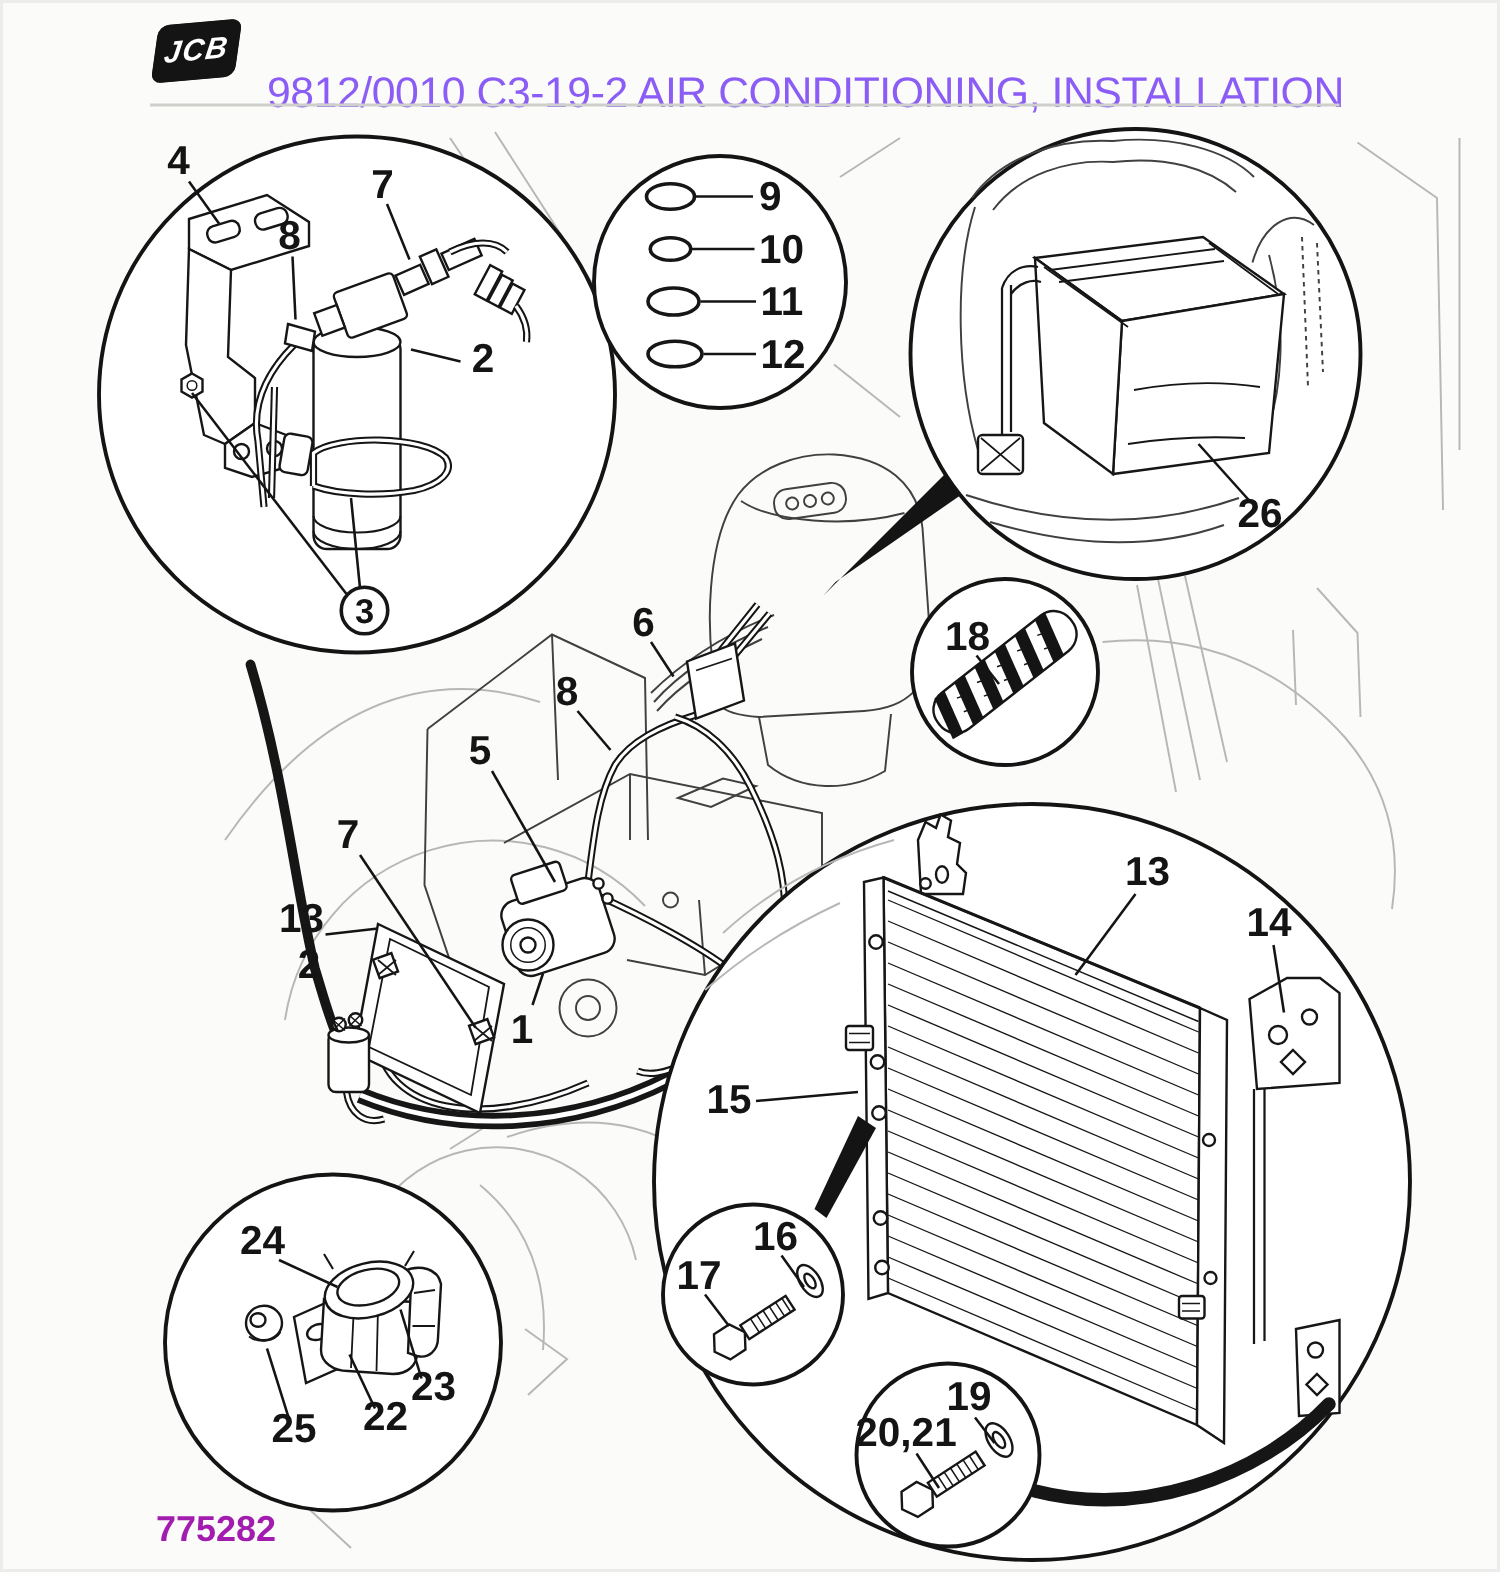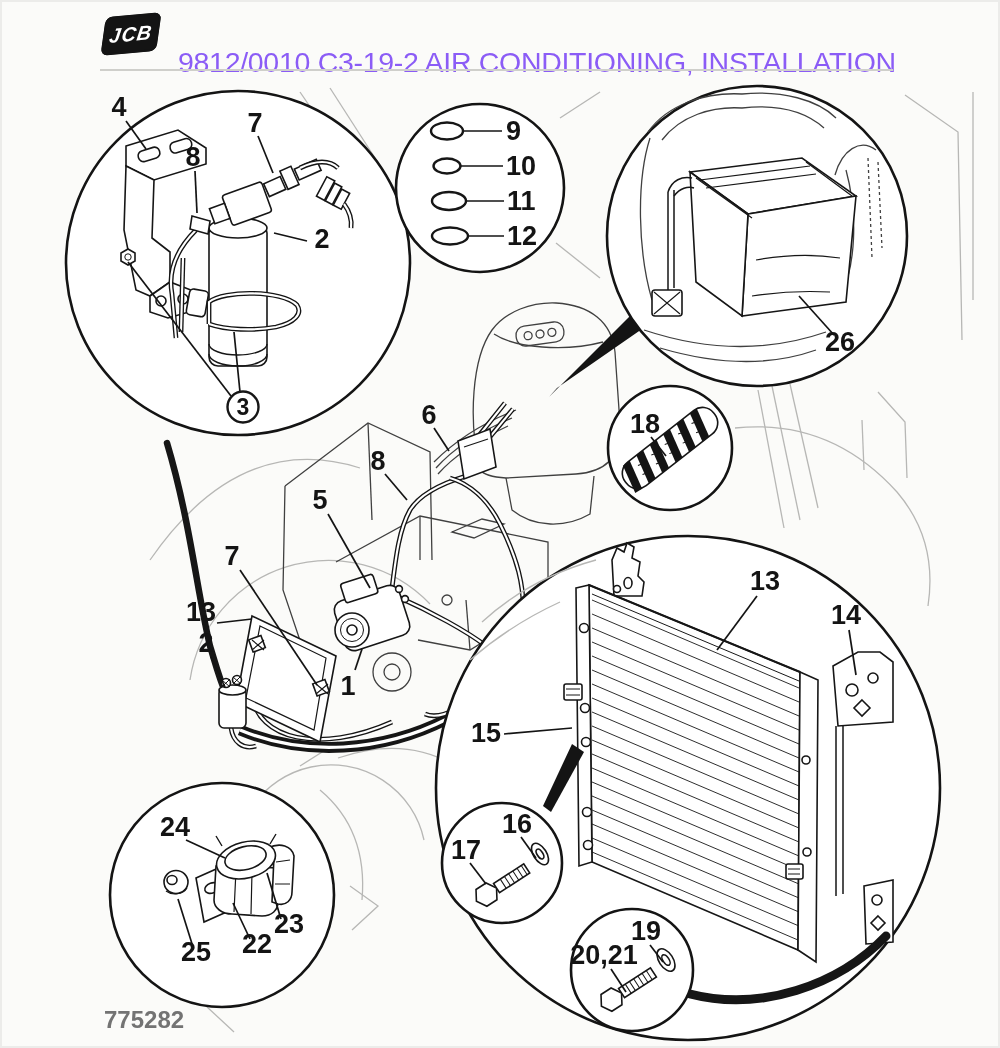--- a/index.html
+++ b/index.html
@@ -5,21 +5,21 @@
   html,body{margin:0;padding:0;background:#fbfbf9;}
   body{width:1000px;height:1048px;position:relative;font-family:"Liberation Sans",sans-serif;overflow:hidden;}
   .page-border{position:absolute;inset:0;box-shadow:inset 0 0 0 2px #ececea;pointer-events:none;}
   .hdr{position:absolute;left:0;top:0;width:1000px;height:72px;}
   .logo{position:absolute;left:103px;top:15px;width:56px;height:38px;transform:rotate(-5deg);}
   .logo-plate{position:absolute;inset:0;background:#141414;border-radius:7px;transform:skewX(-13deg);box-shadow:inset 0 0 0 2px #141414;}
   .logo-text{position:absolute;inset:0;display:flex;align-items:center;justify-content:center;
     color:#fff;font-weight:bold;font-style:italic;font-size:20px;letter-spacing:1px;transform:skewX(-13deg);}
   .title{position:absolute;left:178px;top:22px;font-size:28.5px;color:#8b5cf6;white-space:nowrap;letter-spacing:-0.3px;margin-top:24px;}
   .rule{position:absolute;left:100px;top:69px;width:793px;height:2px;background:#cfcfcb;}
-  .fig-num{position:absolute;left:104px;top:1006px;font-size:24px;font-weight:bold;color:#737373;}
+  .fig-num{position:absolute;left:104px;top:1006px;font-size:24px;font-weight:bold;color:#a21caf;}
   svg{position:absolute;left:0;top:0;}
   svg text.callout{font-family:"Liberation Sans",sans-serif;font-weight:bold;font-size:27px;fill:#141414;}
   svg text.small{font-size:23px;}
   .ln{stroke:#161616;fill:none;}
   .faint{stroke:#b7b7b5;fill:none;stroke-width:1.3;}
   .mid{stroke:#404040;fill:none;stroke-width:1.3;}
   .part{stroke:#161616;fill:#ffffff;stroke-width:1.6;}
   .hose{stroke:#141414;fill:none;stroke-width:4.8;}
   .hosecore{stroke:#ffffff;fill:none;stroke-width:2.1;}
   .leader{stroke:#141414;fill:none;stroke-width:1.7;}

